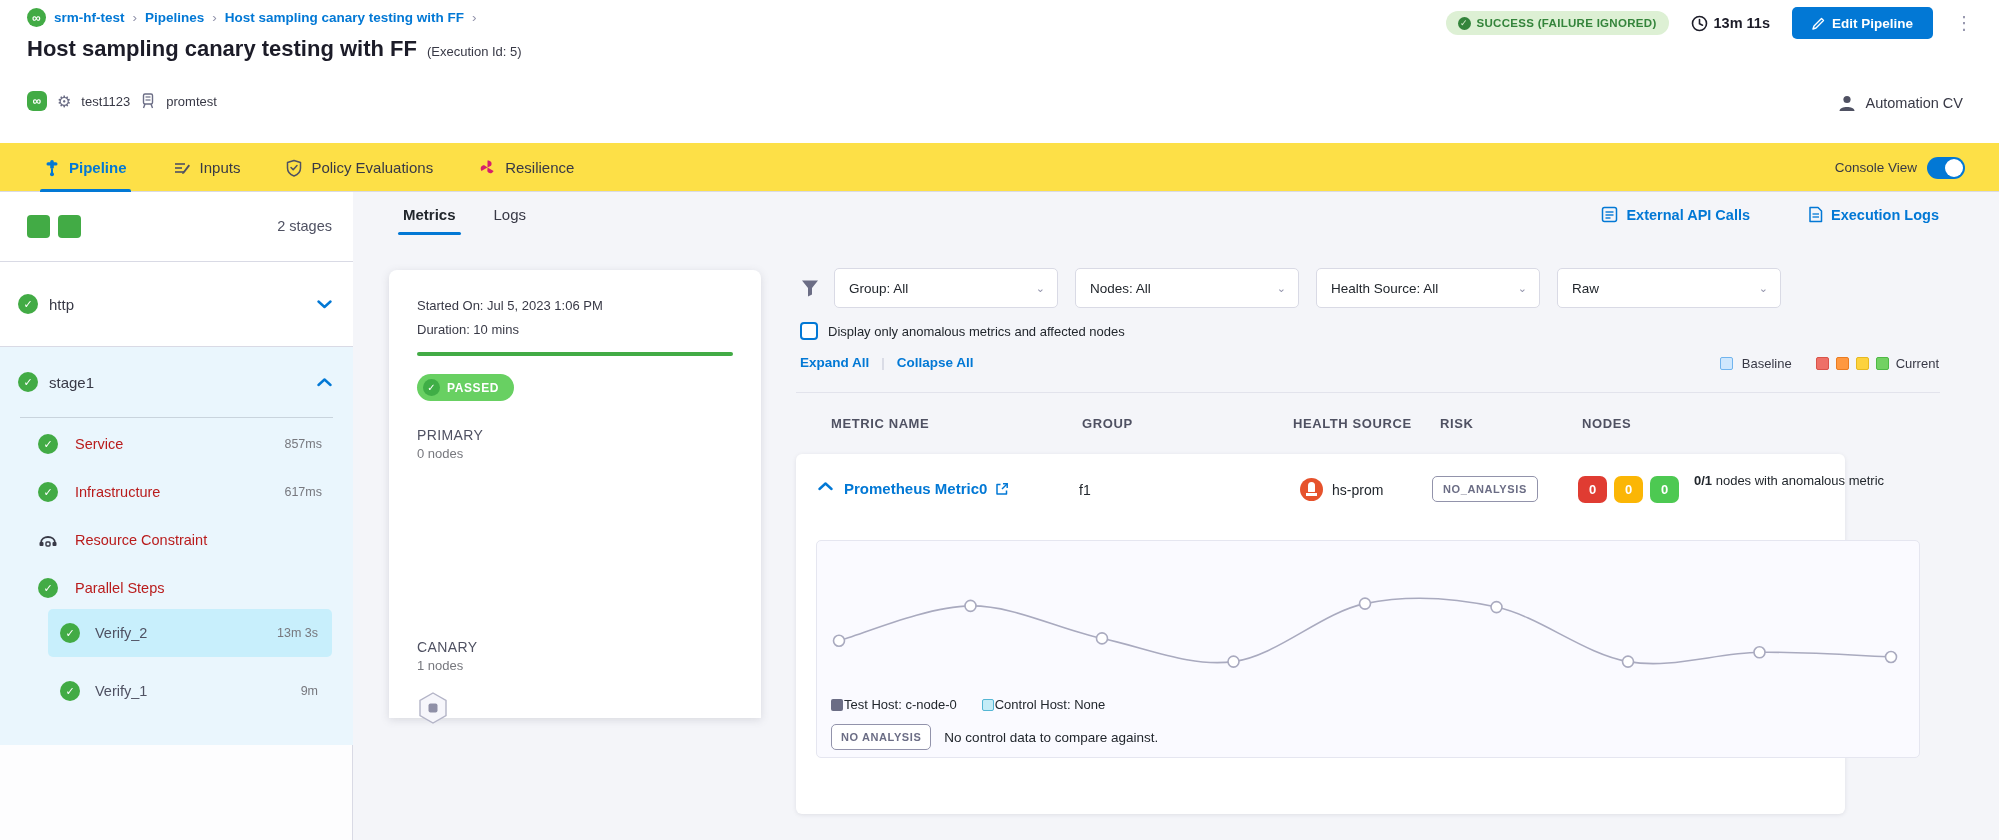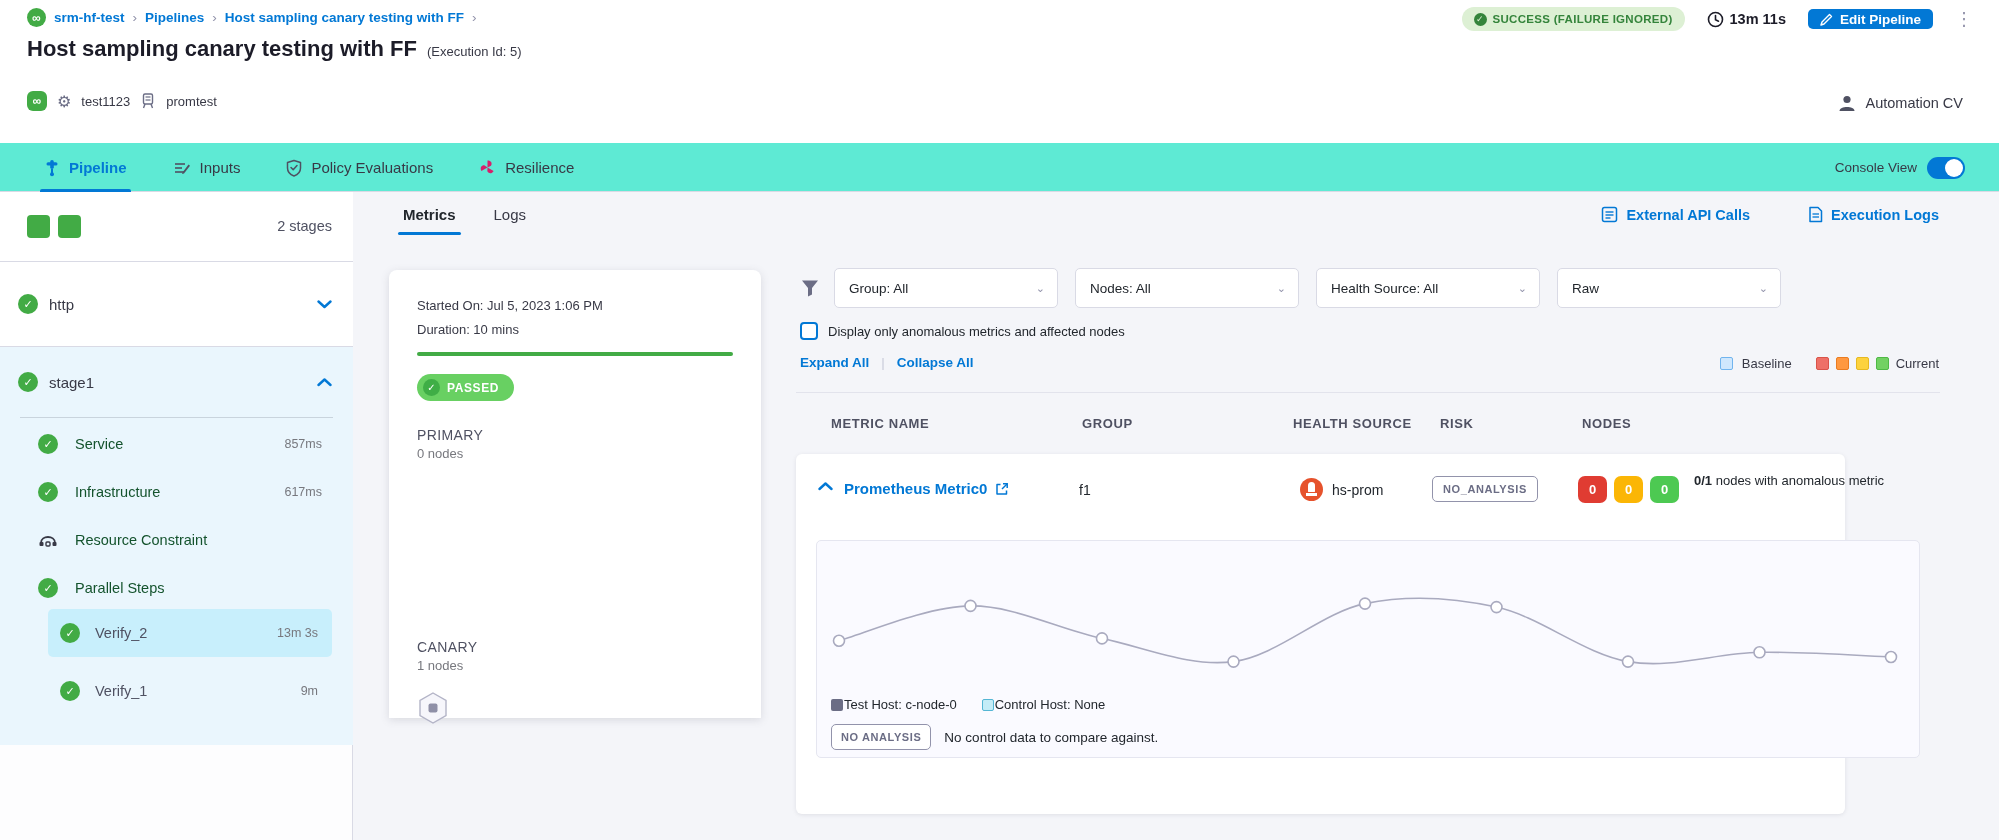--- a/index.html
+++ b/index.html
@@ -16,26 +16,26 @@
   .page-title-row { position:absolute; left:27px; top:36px; display:flex; align-items:baseline; gap:10px; }
   .page-title { font-size:22px; font-weight:bold; color:#1c1c28; }
   .exec-id { font-size:13px; color:#383946; }
   .tags-row { position:absolute; left:27px; top:91px; display:flex; align-items:center; gap:10px; font-size:13px; color:#383946; }
   .svc-icon { width:20px; height:20px; border-radius:6px; background:#42ab45; color:#fff; display:flex; align-items:center; justify-content:center; font-size:12px; font-weight:bold; }
   .gear { color:#6b6d85; font-size:16px; }
   .header-right { position:absolute; right:30px; top:7px; display:flex; align-items:center; gap:22px; }
   .status-pill { background:#ddf0d4; color:#34843b; font-size:11.5px; font-weight:bold; letter-spacing:.3px; border-radius:12px; height:24px; display:flex; align-items:center; gap:6px; padding:0 12px; }
   .status-dot { width:13px; height:13px; border-radius:50%; background:#34843b; color:#ddf0d4; font-size:9px; display:flex; align-items:center; justify-content:center; }
   .dur-wrap { display:flex; align-items:center; gap:6px; font-size:14.5px; font-weight:bold; color:#1c1c28; }
-  .btn-primary { background:#0278d5; color:#fff; border:none; border-radius:5px; height:20px; padding:0 12px; font-size:13.5px; font-weight:bold; display:flex; align-items:center; gap:7px; cursor:pointer; font-family:inherit; }
+  .btn-primary { background:#0278d5; color:#fff; border:none; border-radius:5px; height:32px; padding:0 20px; font-size:13.5px; font-weight:bold; display:flex; align-items:center; gap:7px; cursor:pointer; font-family:inherit; }
   .kebab { color:#9293ab; font-size:18px; letter-spacing:0; line-height:6px; text-align:center; width:14px; cursor:pointer; }
   .user-wrap { position:absolute; right:36px; top:93px; display:flex; align-items:center; gap:8px; font-size:14.5px; color:#383946; }
 
   
-  .tabbar { position:absolute; left:0; top:143px; width:1999px; height:49px; background:#5eead4; border-bottom:1px solid #d9dae5; }
+  .tabbar { position:absolute; left:0; top:143px; width:1999px; height:49px; background:#fde047; border-bottom:1px solid #d9dae5; }
   .tabs { position:absolute; left:44px; top:0; height:49px; display:flex; align-items:center; gap:46px; }
   .tab { display:flex; align-items:center; gap:9px; font-size:15px; color:#383946; height:49px; position:relative; cursor:pointer; }
   .tab.active { color:#0278d5; font-weight:bold; }
   .tab.active:after { content:""; position:absolute; left:-4px; right:-4px; bottom:0; height:3px; background:#0278d5; border-radius:2px 2px 0 0; }
   .console-wrap { position:absolute; right:34px; top:0; height:49px; display:flex; align-items:center; gap:10px; font-size:13.5px; color:#383946; }
   .toggle { width:38px; height:22px; border-radius:11px; background:#0278d5; position:relative; cursor:pointer; }
   .toggle .knob { position:absolute; right:2px; top:2px; width:18px; height:18px; border-radius:50%; background:#fff; }
 
   
   .bodyarea { position:absolute; left:0; top:192px; width:1999px; height:648px; background:#f4f5f9; }
@@ -46,21 +46,21 @@
   .stage-sq { position:absolute; top:23px; width:23px; height:23px; border-radius:4px; background:#42ab45; }
   .stage-count { position:absolute; right:21px; top:26px; font-size:14.5px; color:#4f5162; }
   .node-row { position:absolute; left:0; width:353px; height:85px; display:flex; align-items:center; padding:0 21px 0 18px; background:#fff; border-bottom:1px solid #d9dae5; cursor:pointer; }
   .node-row .lbl { font-size:15px; color:#383946; margin-left:11px; flex:1; }
   .check { width:20px; height:20px; border-radius:50%; background:#42ab45; color:#fff; font-size:11px; display:flex; align-items:center; justify-content:center; flex:none; }
   .stage1-sec { position:absolute; left:0; top:155px; width:353px; height:398px; background:#eaf6fd; }
   .stage1-head { position:absolute; left:0; top:0; width:353px; height:70px; display:flex; align-items:center; padding:0 21px 0 18px; cursor:pointer; }
   .stage1-head .lbl { font-size:15px; color:#383946; margin-left:11px; flex:1; }
   .sec-divider { position:absolute; left:20px; right:20px; top:70px; height:1px; background:#c9d4dd; }
   .step-row { position:absolute; left:0; width:353px; height:36px; display:flex; align-items:center; padding-left:38px; padding-right:31px; cursor:pointer; }
-  .step-row .lbl { font-size:14.5px; color:#14532d; margin-left:17px; flex:1; }
+  .step-row .lbl { font-size:14.5px; color:#b91c1c; margin-left:17px; flex:1; }
   .step-row .dur { font-size:12.5px; color:#77787e; }
   .verify-row { position:absolute; left:48px; width:284px; height:48px; border-radius:5px; display:flex; align-items:center; padding:0 14px 0 12px; cursor:pointer; }
   .verify-row.selected { background:#c8effc; }
   .verify-row .lbl { font-size:14.5px; color:#4f5162; margin-left:15px; flex:1; }
   .verify-row .dur { font-size:12.5px; color:#77787e; }
   .rc-icon { width:20px; height:16px; flex:none; }
 
   
   .mid-card { position:absolute; left:389px; top:78px; width:372px; height:448px; background:#fff; border-radius:8px 8px 0 0; box-shadow:0 2px 8px rgba(96,97,112,.18); }
   .mtabs { position:absolute; left:403px; top:14px; display:flex; gap:38px; }

